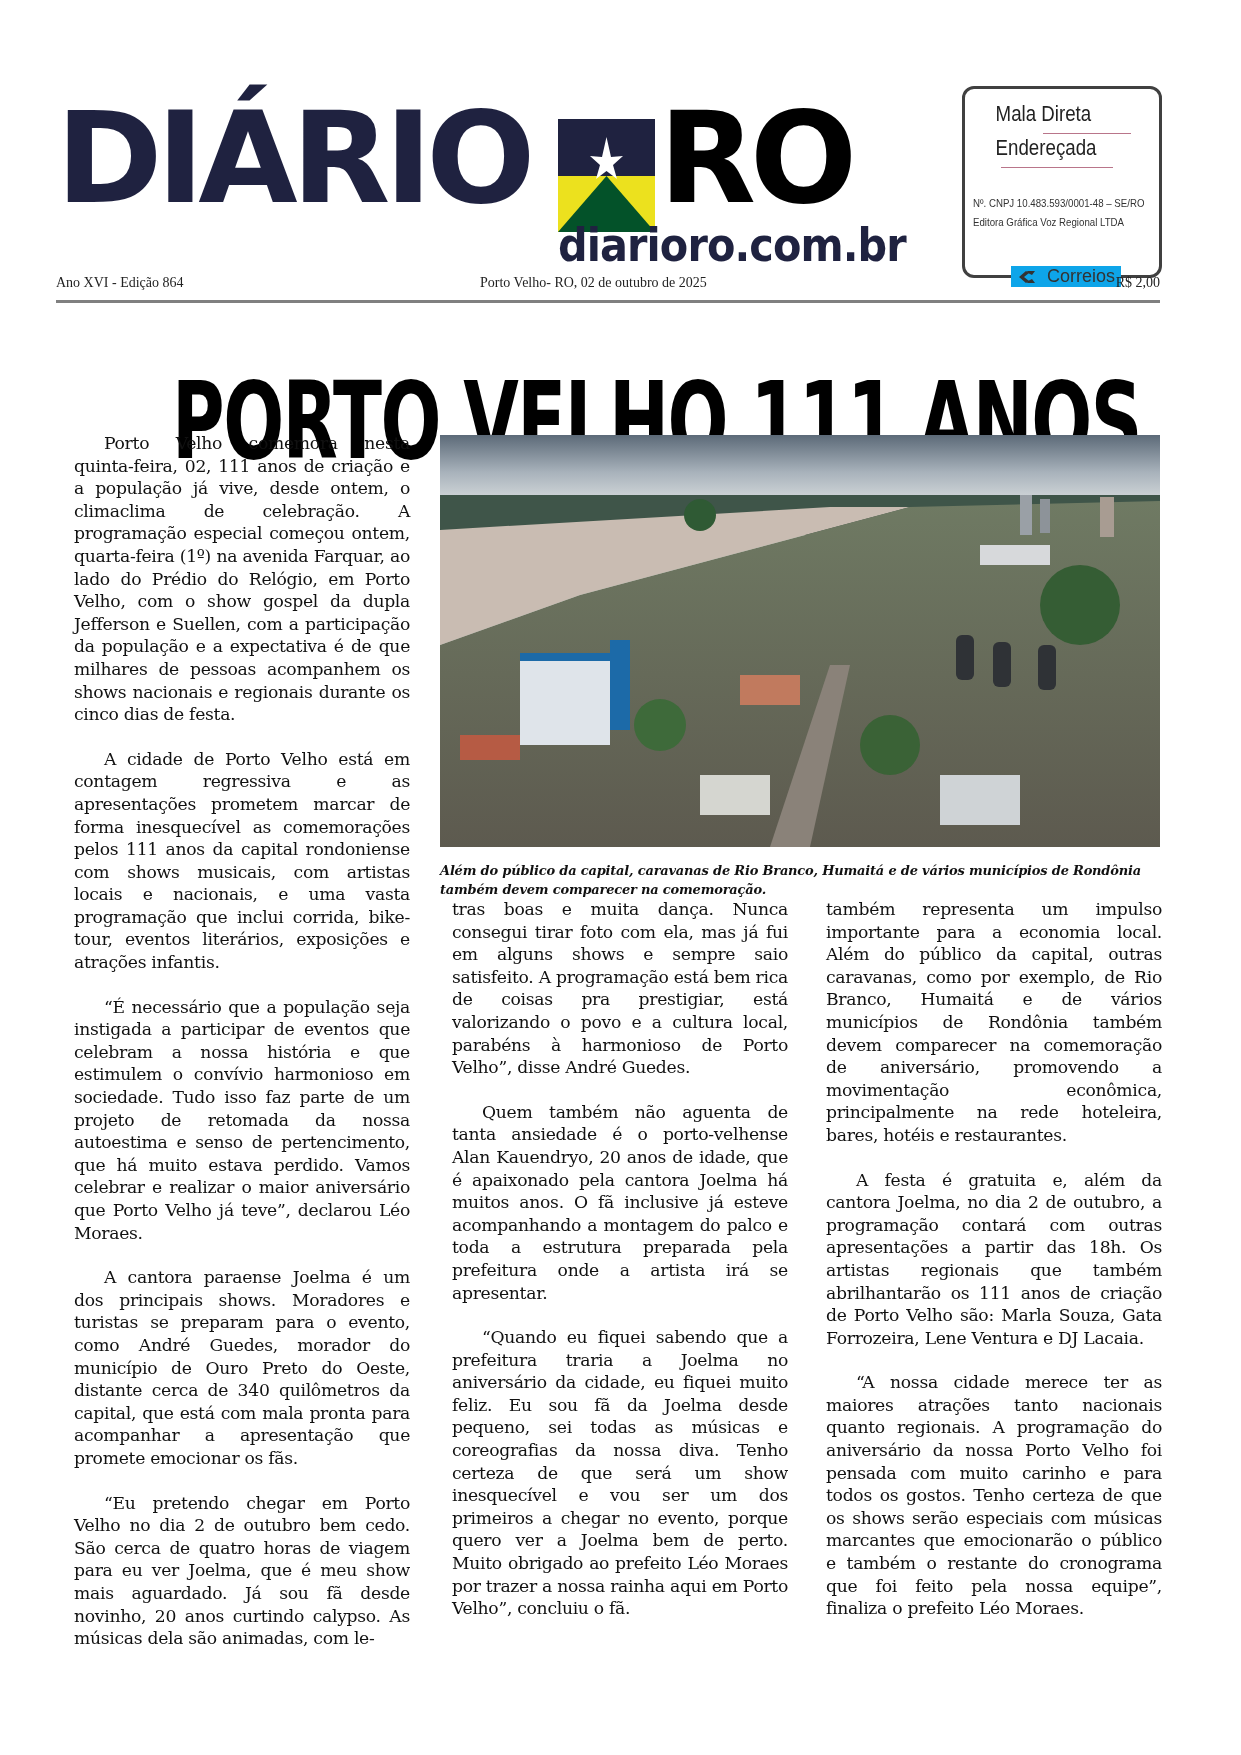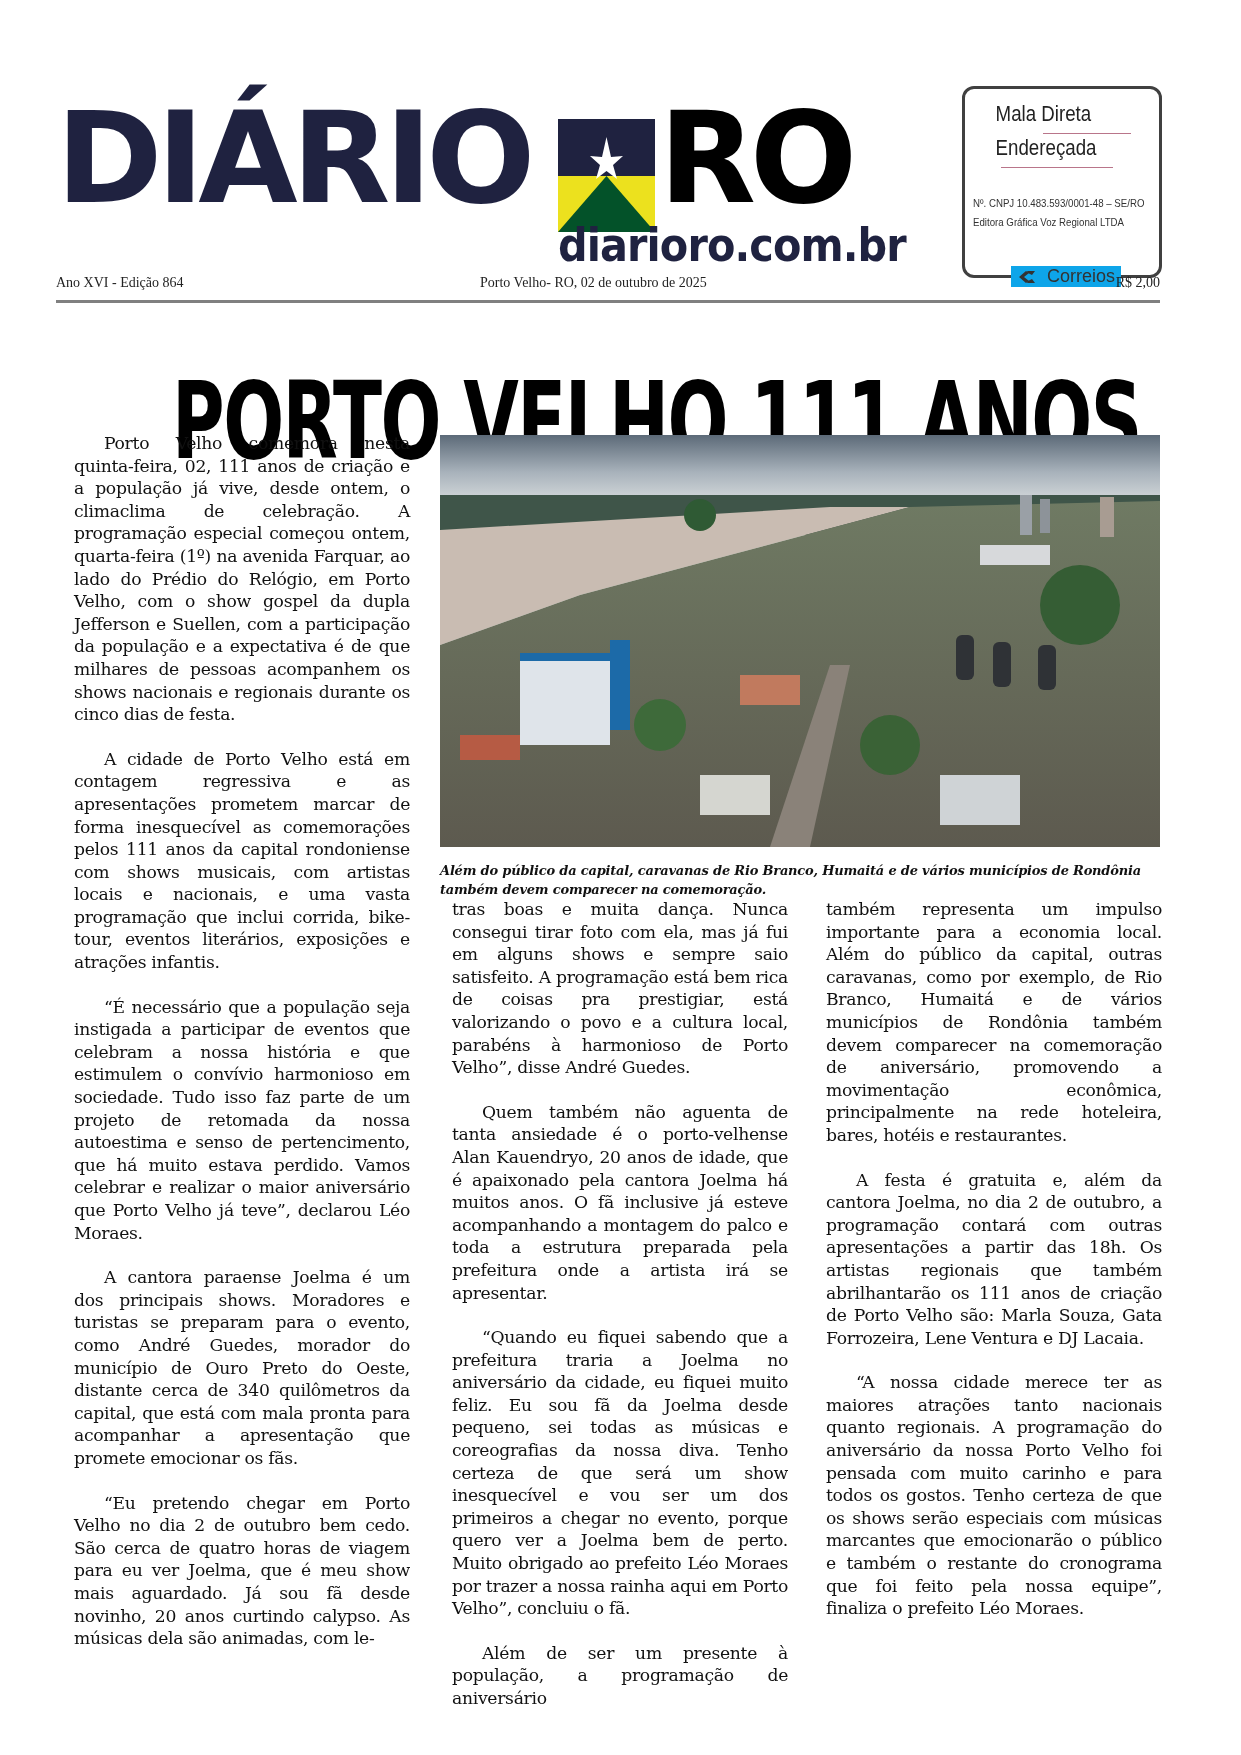--- a/index.html
+++ b/index.html
@@ -136,20 +136,19 @@
     <rect x="500" y="340" width="80" height="50" fill="#cfd3d6"></rect>
     <polygon points="330,412 390,230 410,230 370,412" fill="#8a8279"></polygon>
   </svg>
 </div>
 <div class="caption">Além do público da capital, caravanas de Rio Branco, Humaitá e de vários municípios de Rondônia também devem comparecer na comemoração.</div>
 
 <div class="col col2">
   <p class="cont">tras boas e muita dança. Nunca consegui tirar foto com ela, mas já fui em alguns shows e sempre saio satisfeito. A programação está bem rica de coisas pra prestigiar, está valorizando o povo e a cultura local, parabéns à harmonioso de Porto Velho”, disse André Guedes.</p>
   <p>Quem também não aguenta de tanta ansiedade é o porto-velhense Alan Kauendryo, 20 anos de idade, que é apaixonado pela cantora Joelma há muitos anos. O fã inclusive já esteve acompanhando a montagem do palco e toda a estrutura preparada pela prefeitura onde a artista irá se apresentar.</p>
   <p>“Quando eu fiquei sabendo que a prefeitura traria a Joelma no aniversário da cidade, eu fiquei muito feliz. Eu sou fã da Joelma desde pequeno, sei todas as músicas e coreografias da nossa diva. Tenho certeza de que será um show inesquecível e vou ser um dos primeiros a chegar no evento, porque quero ver a Joelma bem de perto. Muito obrigado ao prefeito Léo Moraes por trazer a nossa rainha aqui em Porto Velho”, concluiu o fã.</p>
-  <p>Além de ser um presente à população, a programação de aniversário</p>
 </div>
 
 <div class="col col3">
   <p class="cont">também representa um impulso importante para a economia local. Além do público da capital, outras caravanas, como por exemplo, de Rio Branco, Humaitá e de vários municípios de Rondônia também devem comparecer na comemoração de aniversário, promovendo a movimentação econômica, principalmente na rede hoteleira, bares, hotéis e restaurantes.</p>
   <p>A festa é gratuita e, além da cantora Joelma, no dia 2 de outubro, a programação contará com outras apresentações a partir das 18h. Os artistas regionais que também abrilhantarão os 111 anos de criação de Porto Velho são: Marla Souza, Gata Forrozeira, Lene Ventura e DJ Lacaia.</p>
   <p>“A nossa cidade merece ter as maiores atrações tanto nacionais quanto regionais. A programação do aniversário da nossa Porto Velho foi pensada com muito carinho e para todos os gostos. Tenho certeza de que os shows serão especiais com músicas marcantes que emocionarão o público e também o restante do cronograma que foi feito pela nossa equipe”, finaliza o prefeito Léo Moraes.</p>
 </div>
 
 </body></html>

